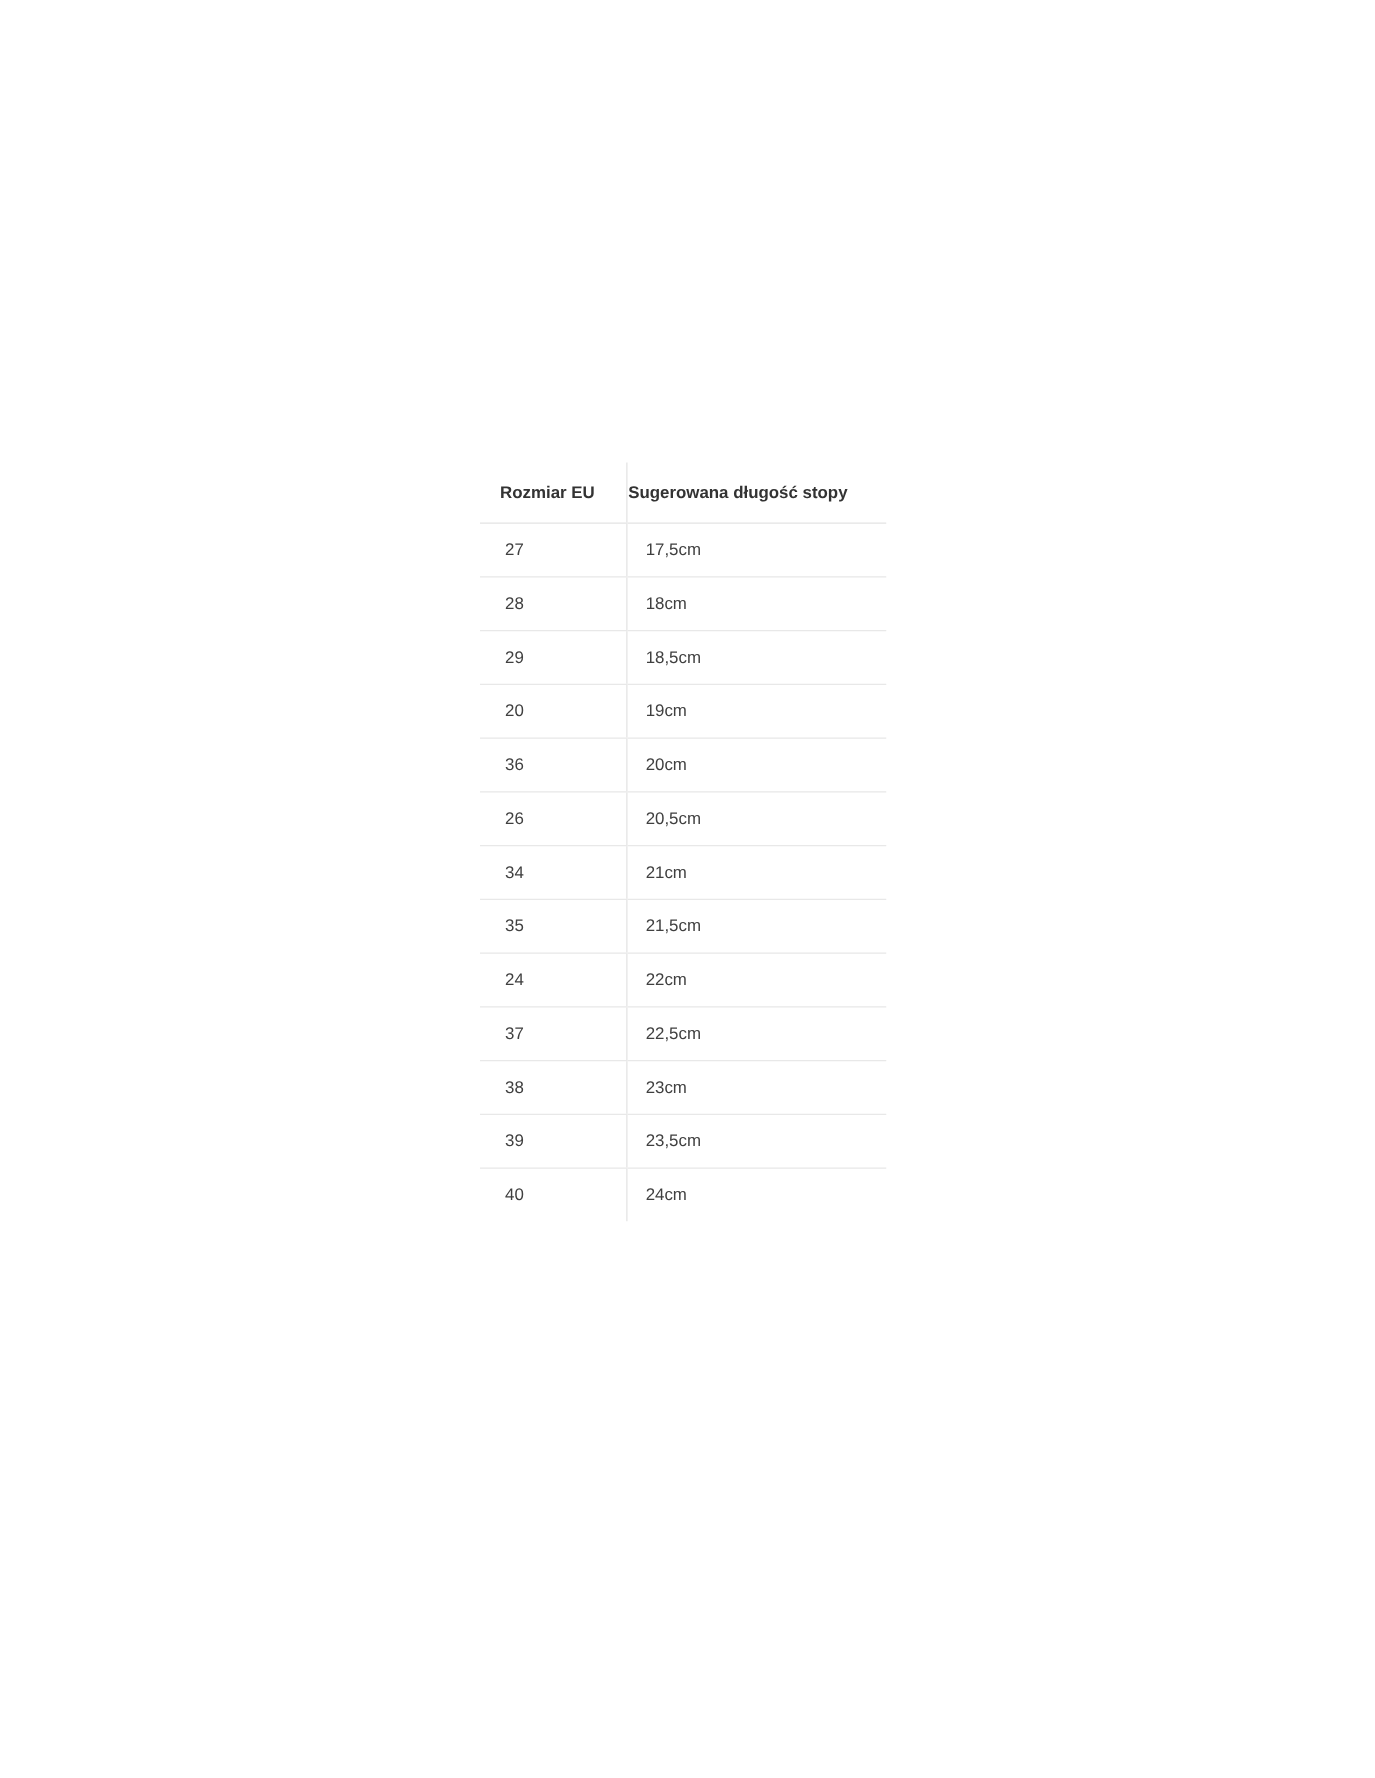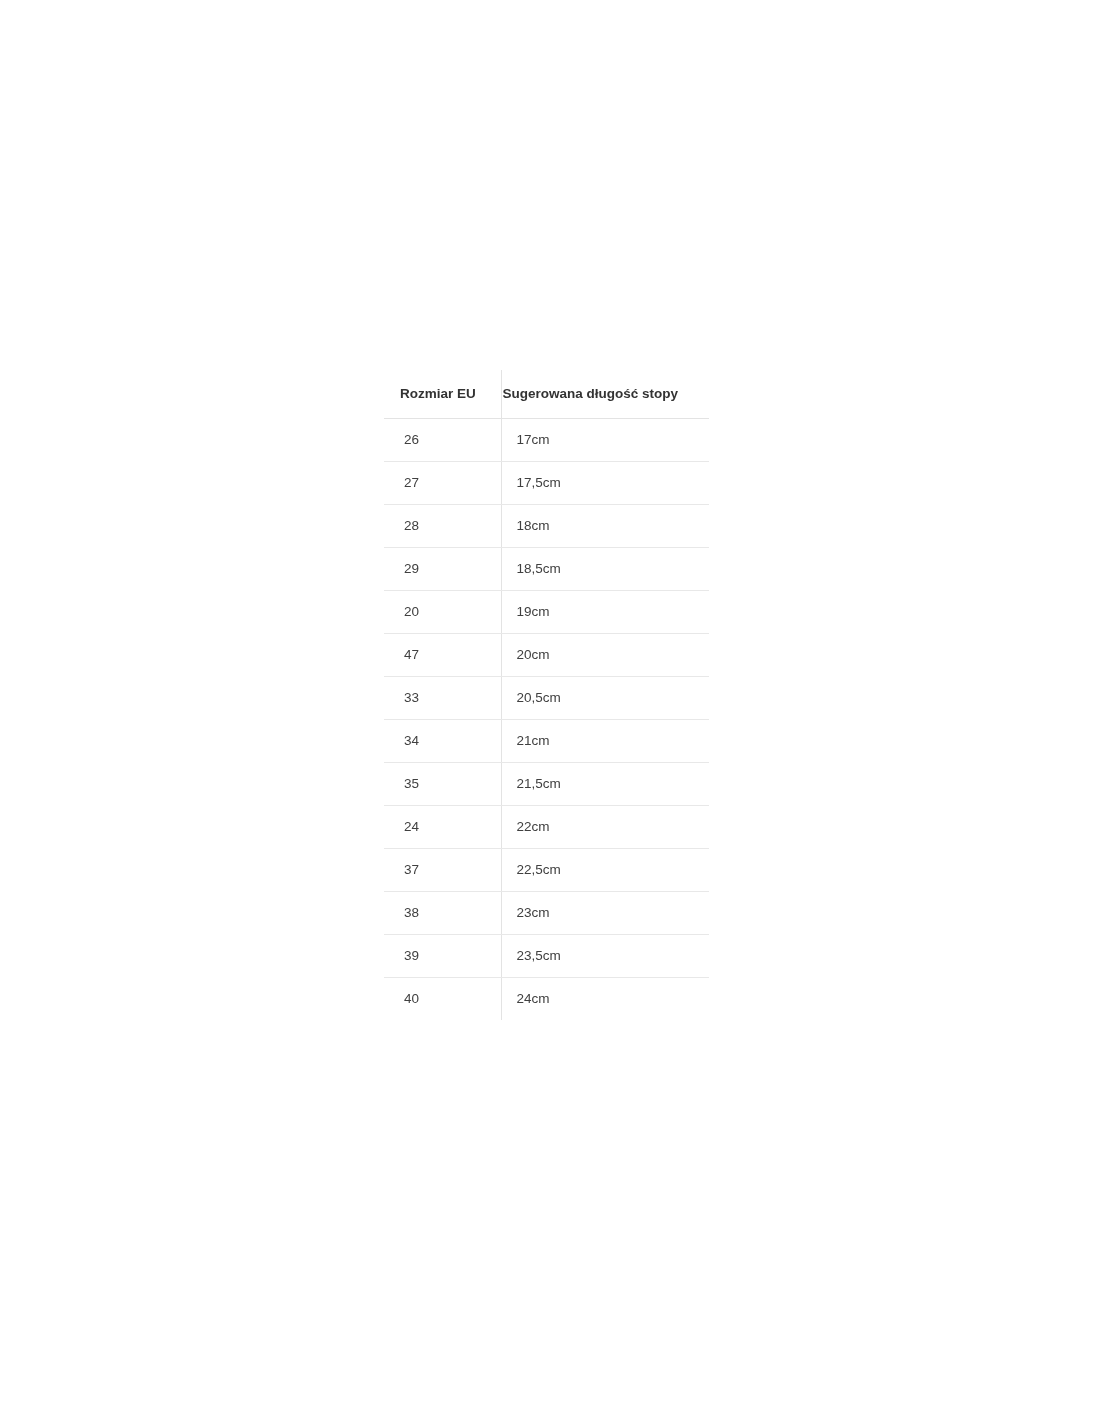--- a/index.html
+++ b/index.html
@@ -98,45 +98,41 @@
         <col class="col-len">
       </colgroup>
       <thead>
         <tr>
           <th class="th-eu">Rozmiar EU</th>
           <th class="th-len">Sugerowana długość stopy</th>
         </tr>
       </thead>
       <tbody>
         <tr>
-          <td class="cell-eu">26</td>
-          <td class="cell-len">17cm</td>
-        </tr>
-        <tr>
           <td class="cell-eu">27</td>
           <td class="cell-len">17,5cm</td>
         </tr>
         <tr>
           <td class="cell-eu">28</td>
           <td class="cell-len">18cm</td>
         </tr>
         <tr>
           <td class="cell-eu">29</td>
           <td class="cell-len">18,5cm</td>
         </tr>
         <tr>
           <td class="cell-eu">20</td>
           <td class="cell-len">19cm</td>
         </tr>
         <tr>
-          <td class="cell-eu">47</td>
+          <td class="cell-eu">36</td>
           <td class="cell-len">20cm</td>
         </tr>
         <tr>
-          <td class="cell-eu">33</td>
+          <td class="cell-eu">26</td>
           <td class="cell-len">20,5cm</td>
         </tr>
         <tr>
           <td class="cell-eu">34</td>
           <td class="cell-len">21cm</td>
         </tr>
         <tr>
           <td class="cell-eu">35</td>
           <td class="cell-len">21,5cm</td>
         </tr>

